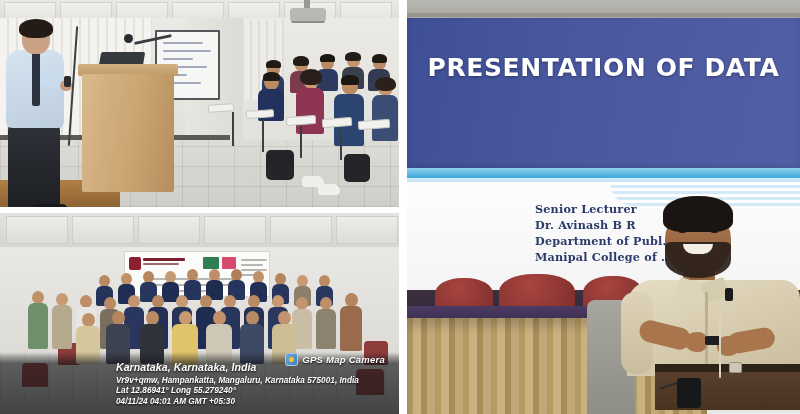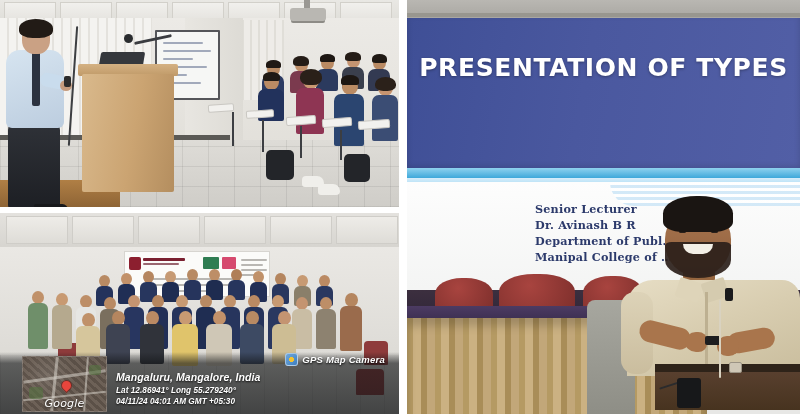--- a/index.html
+++ b/index.html
@@ -628,46 +628,37 @@
         </div>
     </div>
 
     <div class="gps-overlay">
 
       <div class="gps-badge">
         <div class="gps-badge-icon"></div>
         <div class="gps-badge-text">GPS Map Camera</div>
       </div>
 
-      <div class="gps-thumb">
-        <div class="thumb-road" style="left:0; top:18px; width:100%; height:3px; transform:rotate(-8deg);"></div>
-        <div class="thumb-road" style="left:0; top:38px; width:100%; height:2px; transform:rotate(-6deg);"></div>
-        <div class="thumb-road" style="left:30px; top:0; width:3px; height:100%; transform:rotate(6deg);"></div>
-        <div class="thumb-road" style="left:62px; top:0; width:2px; height:100%; transform:rotate(4deg);"></div>
-        <div class="thumb-green" style="left:6px; top:30px; width:14px; height:12px;"></div>
-        <div class="thumb-green" style="left:66px; top:8px; width:12px; height:10px;"></div>
-        <div class="thumb-pin"></div>
-        <div class="thumb-google">Google</div>
-      </div>
 
       <div class="gps-text">
-        <div class="gps-city">Mangaluru, Mangalore, India</div>
+        <div class="gps-city">Karnataka, Karnataka, India</div>
+        <div class="gps-addr">Vr9v+qmw, Hampankatta, Mangaluru, Karnataka 575001, India</div>
         <div class="gps-coords">Lat 12.86941° Long 55.279240°</div>
         <div class="gps-time">04/11/24 04:01 AM GMT +05:30</div>
       </div>
     </div>
   </div>
 
   <div class="panel" id="panel-slide">
     <div class="room-ceiling"></div>
     <div class="ceiling-rail"></div>
 
     <div class="slide-banner">
       <div class="slide-title">
-        <div>PRESENTATION OF TYPES</div>
+        <div>PRESENTATION OF DATA</div>
       </div>
     </div>
     <div class="slide-accent"></div>
     <div class="slide-accent2"></div>
     <div class="slide-white"></div>
     <div class="slide-swoosh"></div>
 
     <div class="credentials">
       <div>Senior Lecturer</div>
       <div>Dr. Avinash B R</div>

